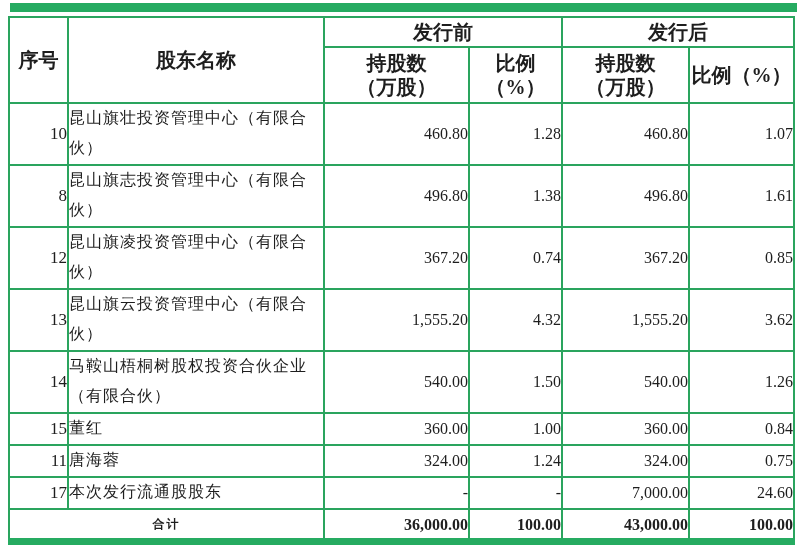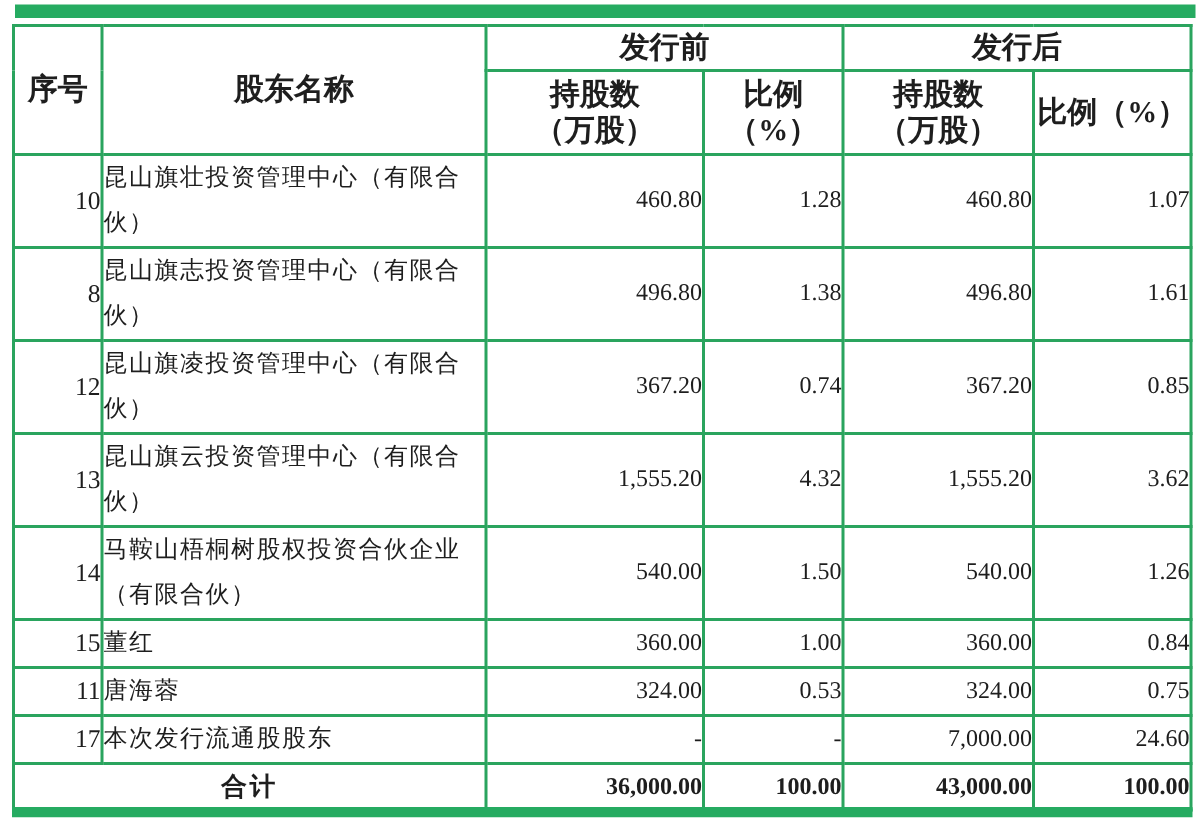--- a/index.html
+++ b/index.html
@@ -74,21 +74,21 @@
   td.num {
     text-align: right;
     padding-right: 18px;
   }
   tfoot td {
     font-weight: bold;
   }
   tfoot td.total-label {
     text-align: center;
     letter-spacing: 2px;
-    font-size: 17px;
+    font-size: 12px;
   }
 </style>
 </head>
 <body>
 
 <div class="page">
 
   <div class="top-bar"></div>
 
   <table class="shareholders">
@@ -163,21 +163,21 @@
           <td class="name">董红</td>
           <td class="num">360.00</td>
           <td class="num">1.00</td>
           <td class="num">360.00</td>
           <td class="num">0.84</td>
         </tr>
         <tr class="row-short">
           <td class="seq">11</td>
           <td class="name">唐海蓉</td>
           <td class="num">324.00</td>
-          <td class="num">0.53</td>
+          <td class="num">1.24</td>
           <td class="num">324.00</td>
           <td class="num">0.75</td>
         </tr>
         <tr class="row-short">
           <td class="seq">17</td>
           <td class="name">本次发行流通股股东</td>
           <td class="num">-</td>
           <td class="num">-</td>
           <td class="num">7,000.00</td>
           <td class="num">24.60</td>

